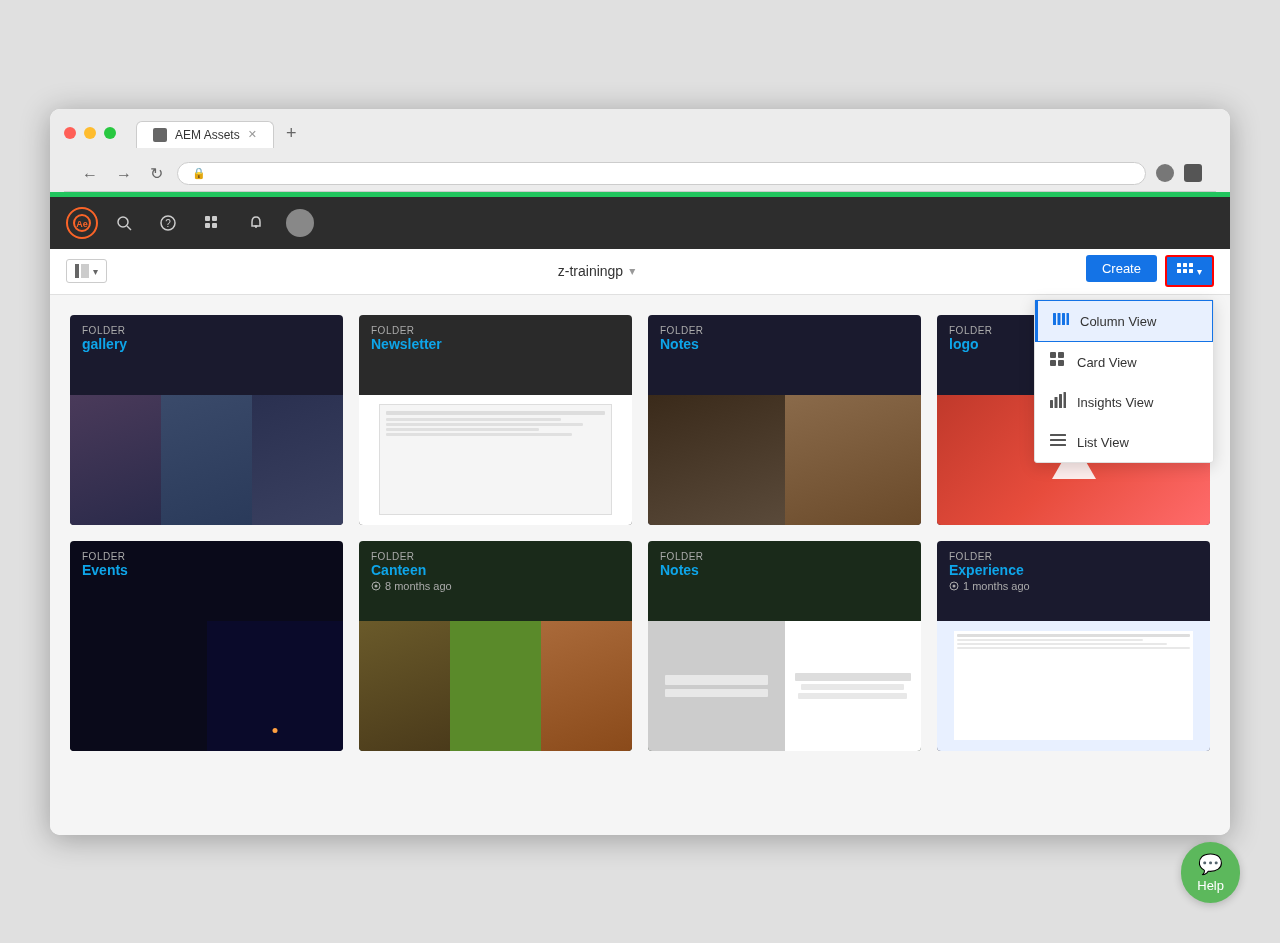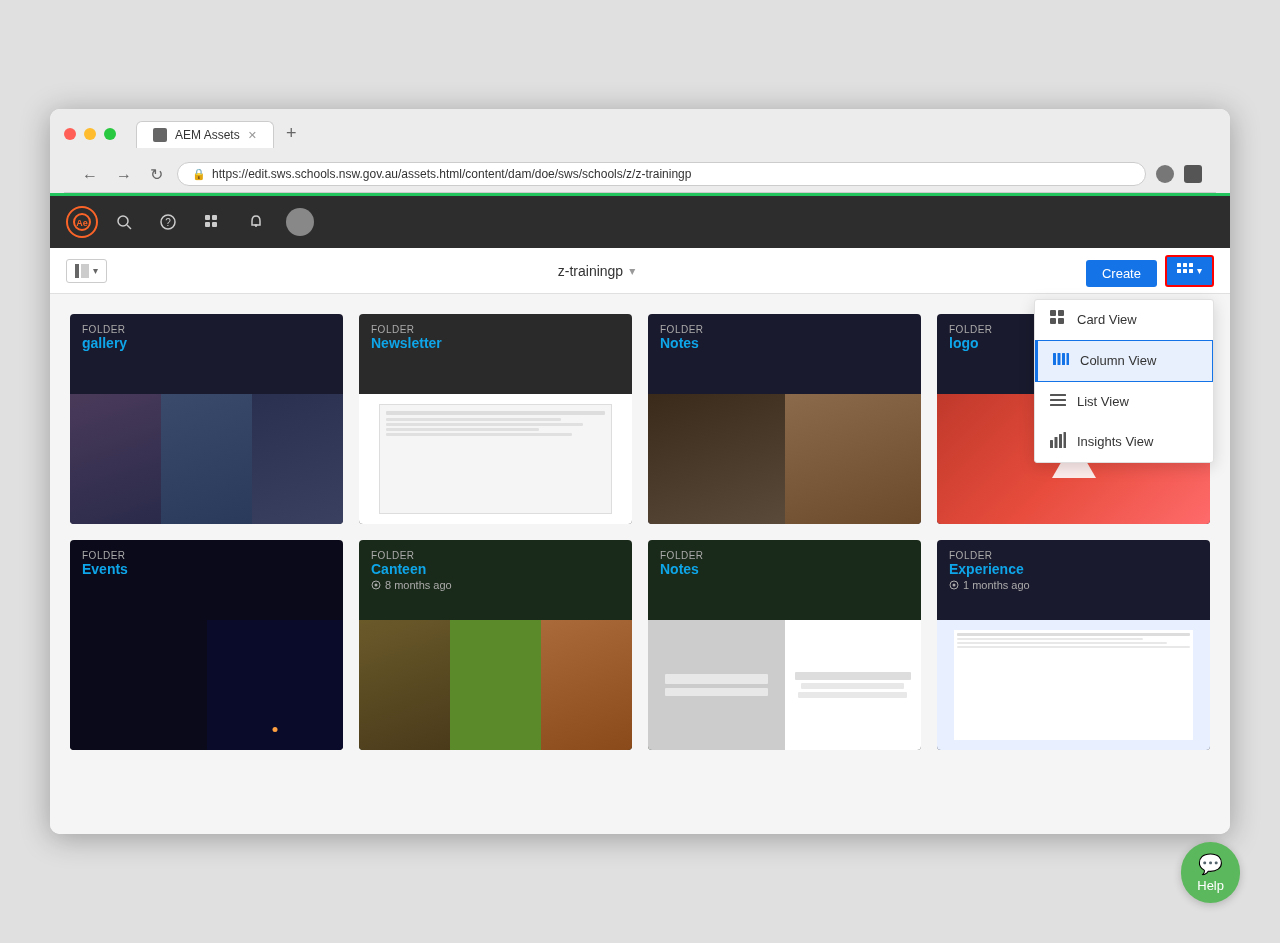--- a/index.html
+++ b/index.html
@@ -15,21 +15,21 @@
       width: 1180px;
       background: #fff;
       border-radius: 10px;
       box-shadow: 0 4px 30px rgba(0,0,0,0.3);
       overflow: hidden;
     }
     
     .browser-titlebar {
       background: #ececec;
       padding: 10px 14px 0 14px;
-      border-bottom: 3px solid #22c55e;
+      border-bottom: 5px solid #22c55e;
     }
     .browser-controls {
       display: flex;
       align-items: center;
       gap: 8px;
       margin-bottom: 8px;
     }
     .dot { width: 12px; height: 12px; border-radius: 50%; }
     .dot-red { background: #ff5f57; }
     .dot-yellow { background: #febc2e; }
@@ -170,21 +170,21 @@
       justify-content: center;
       align-items: center;
       gap: 6px;
       font-size: 14px;
       color: #333;
     }
     .breadcrumb-chevron { color: #999; font-size: 12px; }
     .toolbar-right {
       display: flex;
       gap: 8px;
-      align-items: flex-end;
+      align-items: flex-start;
       position: relative;
     }
     .btn-create {
       background: #1473e6;
       color: #fff;
       border: none;
       border-radius: 3px;
       padding: 6px 16px;
       font-size: 13px;
       cursor: pointer;
@@ -328,21 +328,20 @@
         </div>
         <button class="tab-new">+</button>
       </div>
     </div>
     <div class="browser-addressbar">
       <button class="nav-btn">←</button>
       <button class="nav-btn">→</button>
       <button class="nav-btn">↻</button>
       <div class="address-bar">
         <span class="lock-icon">🔒</span>
-        <span style="font-size:12px;color:#333;">https://edit.sws.schools.nsw.gov.au/assets.html/content/dam/doe/sws/schools/z/z-trainingp</span>
       </div>
       <div class="browser-ext-icons">
         <div class="ext-icon" style="background:#777;border-radius:50%;width:18px;height:18px;"></div>
         <div class="ext-icon" style="background:#555;border-radius:3px;width:18px;height:18px;"></div>
       </div>
     </div>
   </div>
 
   <div class="aem-appbar">
     <div class="aem-logo">
@@ -403,63 +402,63 @@
           <rect x="6" y="0" width="4" height="4" fill="white" rx="0.5"></rect>
           <rect x="12" y="0" width="4" height="4" fill="white" rx="0.5"></rect>
           <rect x="0" y="6" width="4" height="4" fill="white" rx="0.5"></rect>
           <rect x="6" y="6" width="4" height="4" fill="white" rx="0.5"></rect>
           <rect x="12" y="6" width="4" height="4" fill="white" rx="0.5"></rect>
         </svg>
         <span style="font-size:10px;">▾</span>
       </button>
 
       <div class="view-dropdown">
+        <div class="dropdown-item active" style="background:#e8f0fe;border-left:3px solid #1473e6;">
+          <span class="dropdown-icon">
+            <svg width="16" height="16" viewBox="0 0 16 16">
+              <rect x="0" y="2" width="3" height="12" fill="#1473e6" rx="0.5"></rect>
+              <rect x="4.5" y="2" width="3" height="12" fill="#1473e6" rx="0.5"></rect>
+              <rect x="9" y="2" width="3" height="12" fill="#1473e6" rx="0.5"></rect>
+              <rect x="13.5" y="2" width="2.5" height="12" fill="#1473e6" rx="0.5"></rect>
+            </svg>
+          </span>
+          <span>Column View</span>
+        </div>
         <div class="dropdown-item">
           <span class="dropdown-icon">
             <svg width="16" height="16" viewBox="0 0 16 16">
               <rect x="0" y="0" width="6" height="6" fill="#555" rx="1"></rect>
               <rect x="8" y="0" width="6" height="6" fill="#555" rx="1"></rect>
               <rect x="0" y="8" width="6" height="6" fill="#555" rx="1"></rect>
               <rect x="8" y="8" width="6" height="6" fill="#555" rx="1"></rect>
             </svg>
           </span>
           <span>Card View</span>
         </div>
-        <div class="dropdown-item active" style="background:#e8f0fe;border-left:3px solid #1473e6;">
-          <span class="dropdown-icon">
-            <svg width="16" height="16" viewBox="0 0 16 16">
-              <rect x="0" y="2" width="3" height="12" fill="#1473e6" rx="0.5"></rect>
-              <rect x="4.5" y="2" width="3" height="12" fill="#1473e6" rx="0.5"></rect>
-              <rect x="9" y="2" width="3" height="12" fill="#1473e6" rx="0.5"></rect>
-              <rect x="13.5" y="2" width="2.5" height="12" fill="#1473e6" rx="0.5"></rect>
-            </svg>
-          </span>
-          <span>Column View</span>
-        </div>
-        <div class="dropdown-item">
-          <span class="dropdown-icon">
-            <svg width="16" height="16" viewBox="0 0 16 16">
-              <rect x="0" y="2" width="16" height="2" fill="#555" rx="0.5"></rect>
-              <rect x="0" y="7" width="16" height="2" fill="#555" rx="0.5"></rect>
-              <rect x="0" y="12" width="16" height="2" fill="#555" rx="0.5"></rect>
-            </svg>
-          </span>
-          <span>List View</span>
-        </div>
         <div class="dropdown-item">
           <span class="dropdown-icon">
             <svg width="16" height="16" viewBox="0 0 16 16">
               <rect x="0" y="8" width="3" height="8" fill="#555" rx="0.5"></rect>
               <rect x="4.5" y="5" width="3" height="11" fill="#555" rx="0.5"></rect>
               <rect x="9" y="2" width="3" height="14" fill="#555" rx="0.5"></rect>
               <rect x="13.5" y="0" width="2.5" height="16" fill="#555" rx="0.5"></rect>
             </svg>
           </span>
           <span>Insights View</span>
         </div>
+        <div class="dropdown-item">
+          <span class="dropdown-icon">
+            <svg width="16" height="16" viewBox="0 0 16 16">
+              <rect x="0" y="2" width="16" height="2" fill="#555" rx="0.5"></rect>
+              <rect x="0" y="7" width="16" height="2" fill="#555" rx="0.5"></rect>
+              <rect x="0" y="12" width="16" height="2" fill="#555" rx="0.5"></rect>
+            </svg>
+          </span>
+          <span>List View</span>
+        </div>
       </div>
     </div>
   </div>
 
   <div class="main-content">
     <div class="cards-grid">
 
       <div class="card card-gallery">
         <div class="card-header">
           <div class="card-label">FOLDER</div>

